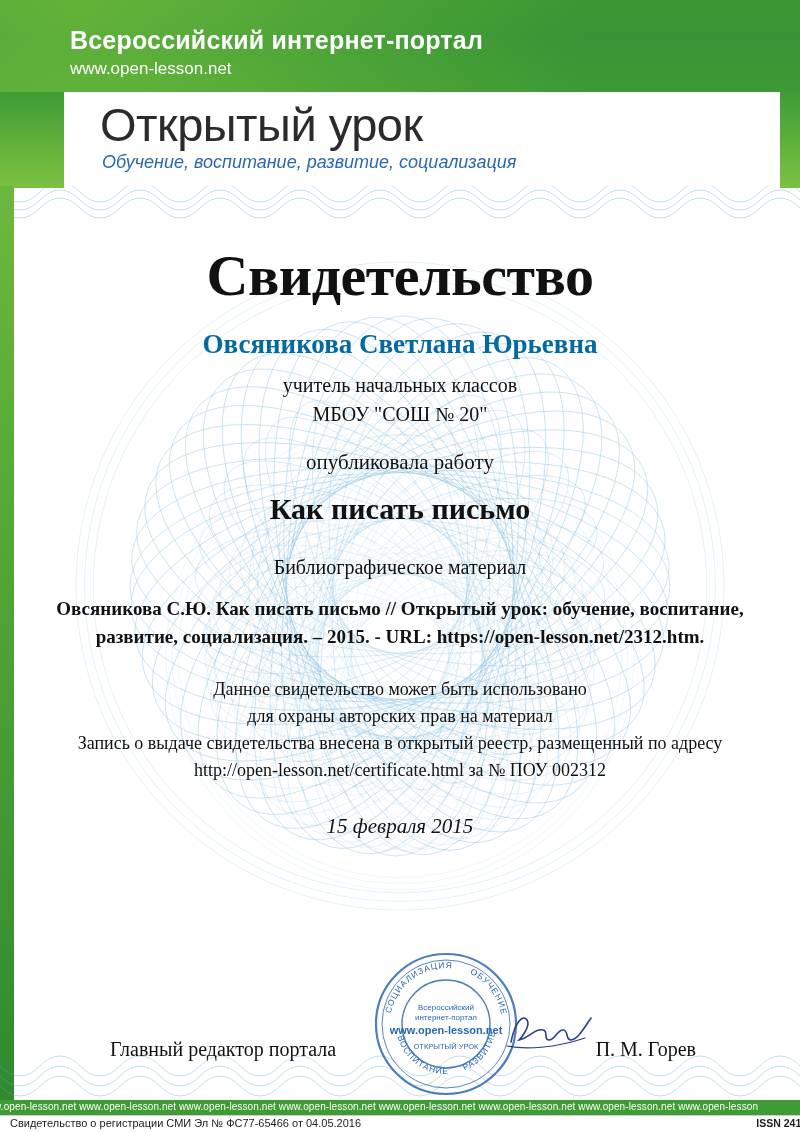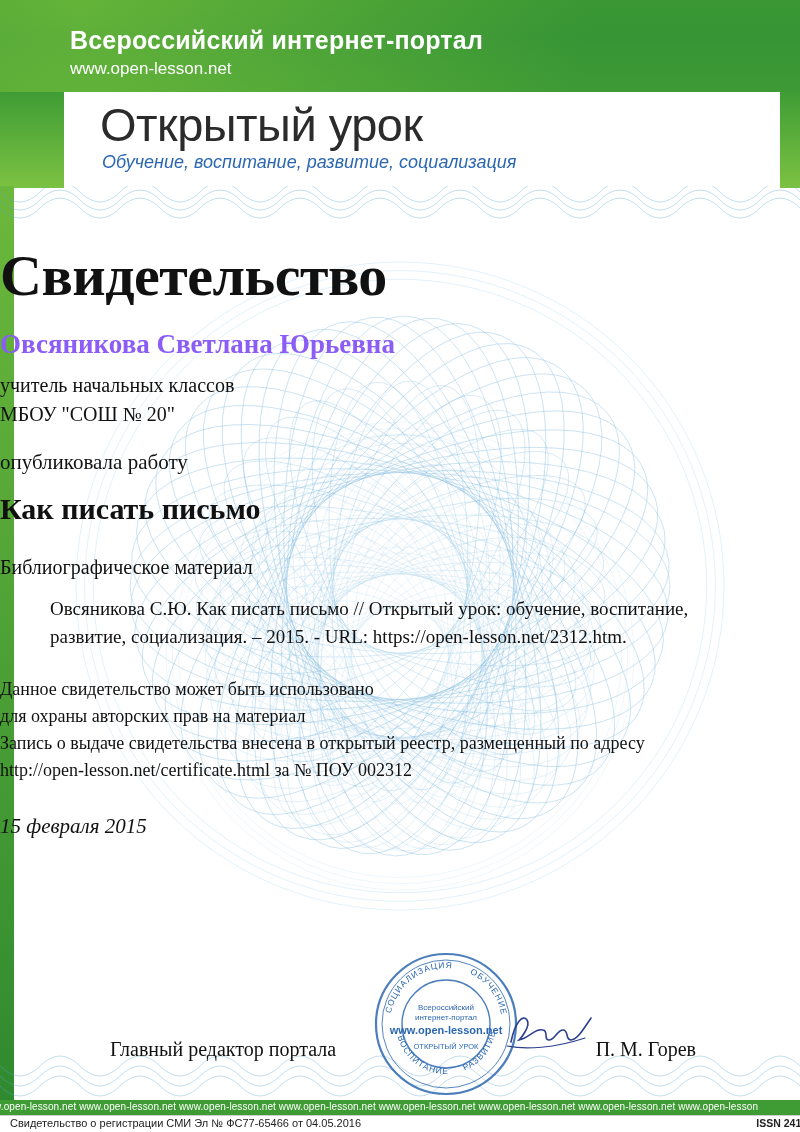--- a/index.html
+++ b/index.html
@@ -114,40 +114,40 @@
     overflow: hidden;
   }
 
   
   .content {
     position: absolute;
     left: 0;
     top: 186px;
     width: 800px;
     height: 912px;
-    text-align: left;
+    text-align: center;
   }
   .cert-title {
     margin-top: 56px;
     font-family: "Liberation Serif", serif;
     font-weight: bold;
     font-size: 58px;
     color: #111111;
     letter-spacing: -0.5px;
   }
   .line-confirms {
     margin-top: 26px;
     font-size: 24px;
     color: #111111;
   }
   .person-name {
     margin-top: 20px;
     font-size: 27px;
     font-weight: bold;
-    color: #8b5cf6;
+    color: #0369a1;
   }
   .person-role {
     margin-top: 12px;
     font-size: 20px;
     color: #111111;
     line-height: 1.35;
   }
   .published-label {
     margin-top: 22px;
     font-size: 21px;
@@ -161,21 +161,21 @@
   }
   .biblio-label {
     margin-top: 30px;
     font-size: 20px;
     color: #111111;
   }
   .biblio-text {
     margin: 16px auto 0 auto;
     width: 700px;
     font-size: 19px;
-    font-weight: normal;
+    font-weight: bold;
     color: #111111;
     line-height: 1.45;
   }
   .notice {
     margin-top: 26px;
     font-size: 18px;
     color: #111111;
     line-height: 1.5;
   }
   .date {

